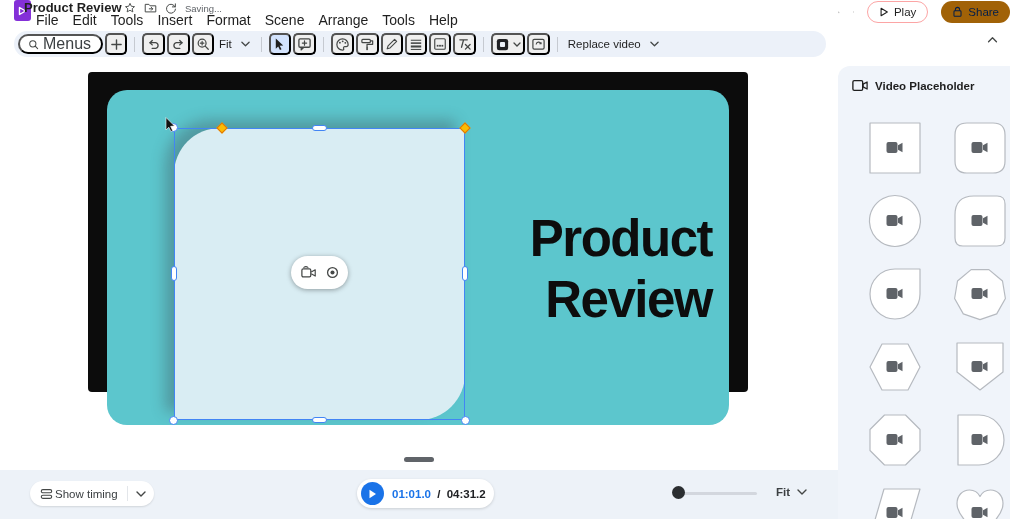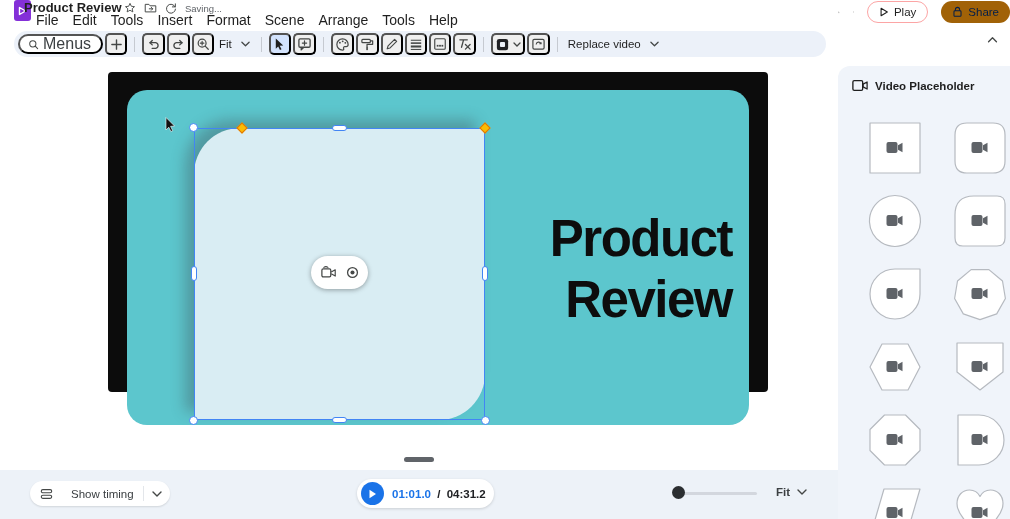--- a/index.html
+++ b/index.html
@@ -36,41 +36,41 @@
   .tb-collapse{position:absolute;right:12px;top:36px;}
 
   
   .panel{left:838px;top:30px;width:172px;height:489px;background:#f0f4fa;border-radius:12px 0 0 0;z-index:5;margin-top:36px;}
   .panel-hdr{left:14px;top:13px;display:flex;align-items:center;gap:7px;}
   .panel-title{font-size:11.5px;font-weight:600;color:#1f1f1f;white-space:nowrap;}
   .tile{position:absolute;width:56px;height:57px;}
   .tile svg{width:56px;height:57px;}
 
   
-  .frame{left:88px;top:72px;width:660px;height:320px;background:#0c0c0c;border-radius:4px;margin-left:20px;}
+  .frame{left:88px;top:72px;width:660px;height:320px;background:#0c0c0c;border-radius:4px;}
   .slide{left:19px;top:18px;width:622px;height:335px;background:#5cc6cd;border-radius:20px;overflow:hidden;}
   .slide-title{right:17px;top:118px;text-align:right;font-weight:700;font-size:51px;line-height:61px;
                letter-spacing:-1.5px;color:#0d0d0d;white-space:nowrap;}
   .ph-group{left:67px;top:38px;width:291px;height:292px;}
   .ph-shape{position:absolute;inset:0;background:#d9edf3;border-radius:46px 5px 46px 5px;
             box-shadow:-9px -8px 14px rgba(62,80,88,.38);}
   .sel-box{position:absolute;inset:0;border:1.5px solid #4285f4;pointer-events:none;}
   .h-circle{position:absolute;width:9px;height:9px;border-radius:50%;background:#fff;border:1.5px solid #4285f4;box-sizing:border-box;}
   .h-pill-h{position:absolute;width:15px;height:6px;border-radius:3px;background:#fff;border:1.5px solid #4285f4;box-sizing:border-box;}
   .h-pill-v{position:absolute;width:6px;height:15px;border-radius:3px;background:#fff;border:1.5px solid #4285f4;box-sizing:border-box;}
   .h-diamond{position:absolute;width:8px;height:8px;background:#fbbc04;border:1px solid #e37400;box-sizing:border-box;transform:rotate(45deg);}
   .ph-pill{position:absolute;left:117px;top:128px;width:57px;height:33px;background:#fff;border-radius:17px;
            box-shadow:0 1px 5px rgba(0,0,0,.35);display:flex;align-items:center;justify-content:center;gap:9px;}
   .drag-handle{left:404px;top:457px;width:30px;height:5px;border-radius:2.5px;background:#606469;}
 
   
   .bottom-bar{left:0;top:470px;width:1010px;height:49px;background:#edf2f8;}
   .timing-pill{left:30px;top:11px;height:25px;background:#fff;border-radius:12.5px;display:flex;align-items:center;
                box-shadow:0 1px 2px rgba(0,0,0,.12);}
-  .timing-main{display:flex;align-items:center;gap:18px;padding:0 9px 0 10px;font-size:11.5px;color:#3c4043;white-space:nowrap;}
+  .timing-main{display:flex;align-items:center;gap:2px;padding:0 9px 0 10px;font-size:11.5px;color:#3c4043;white-space:nowrap;}
   .timing-sep{width:1px;height:15px;background:#e3e6ea;}
   .timing-caret{width:26px;display:flex;align-items:center;justify-content:center;}
   .time-pill{left:357px;top:9px;width:137px;height:29px;background:#fff;border-radius:14.5px;display:flex;
              align-items:center;box-shadow:0 1px 3px rgba(0,0,0,.15);}
   .time-play{width:23px;height:23px;border-radius:50%;background:#1a73e8;margin-left:4px;display:flex;
              align-items:center;justify-content:center;}
   .time-text{margin-left:8px;font-size:11.5px;font-weight:600;white-space:nowrap;}
   .t-cur{color:#1a73e8;}
   .t-rest{color:#202124;}
   .t-sep{color:#202124;margin:0 3px;}

